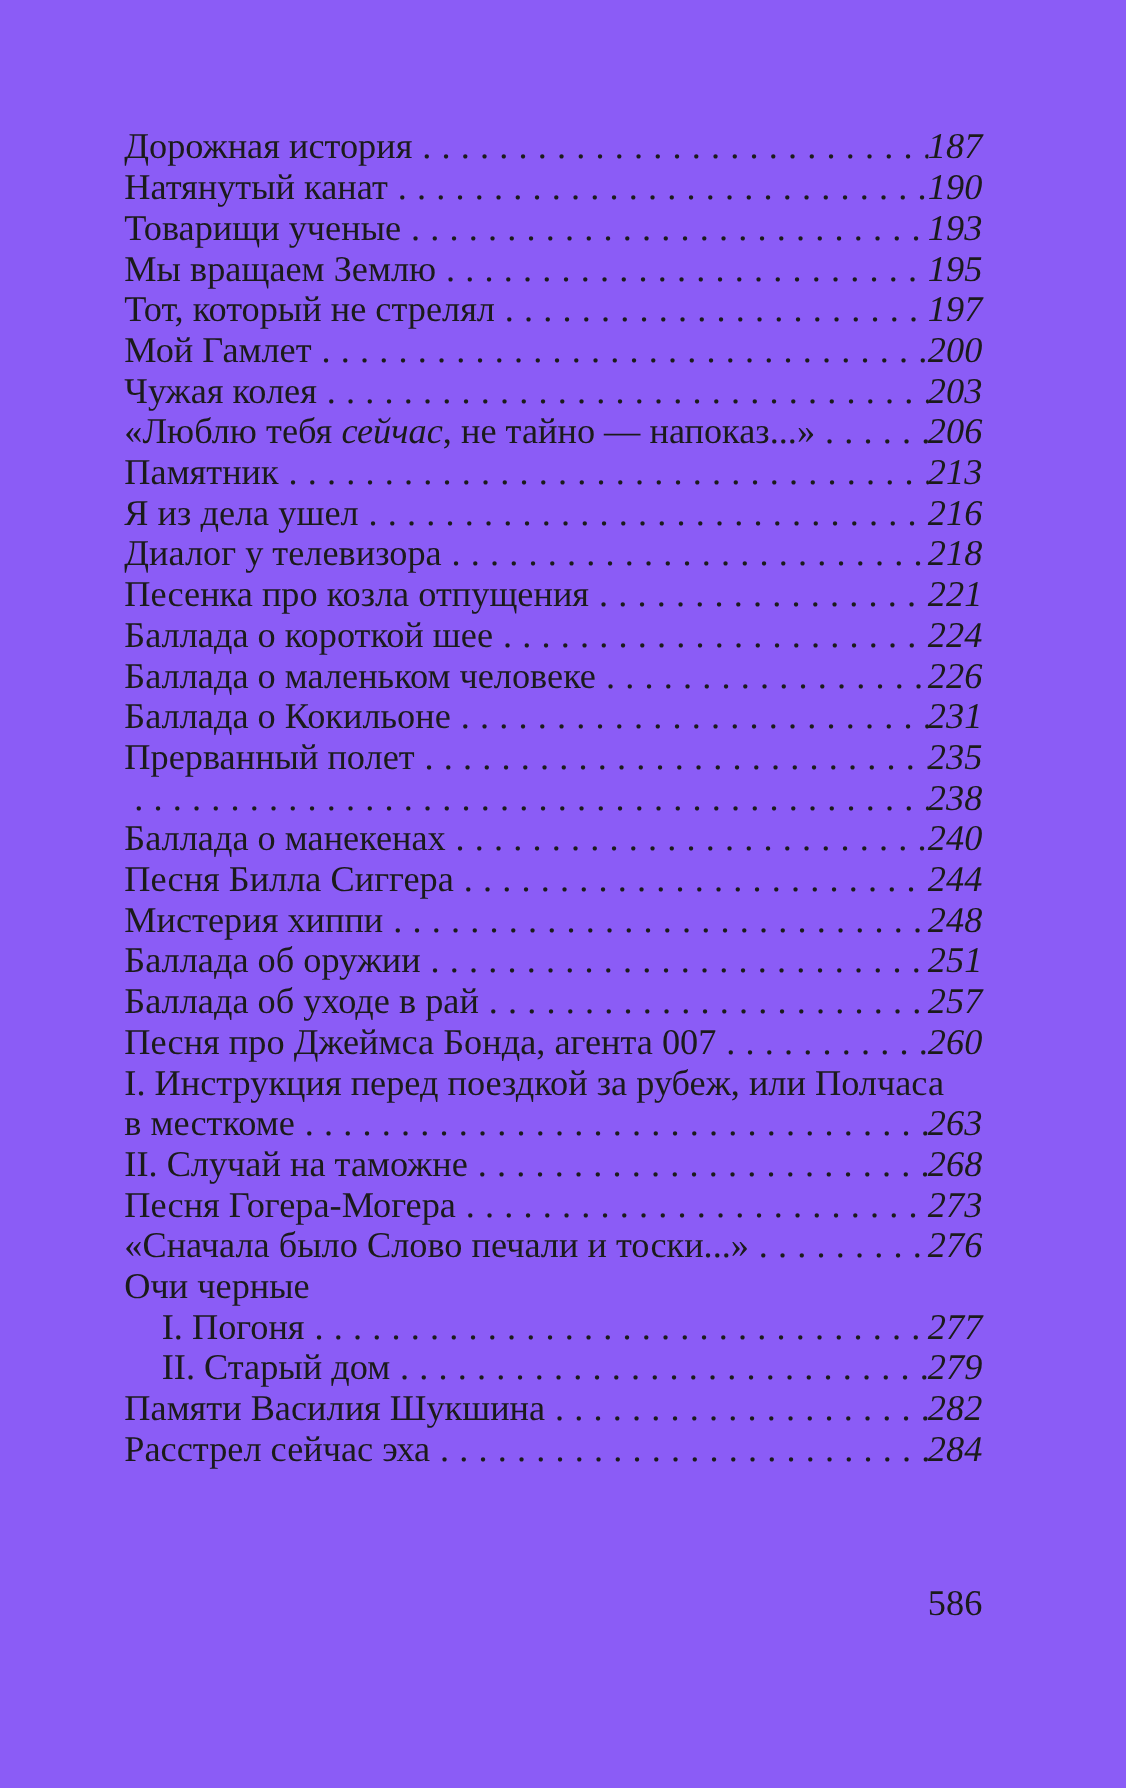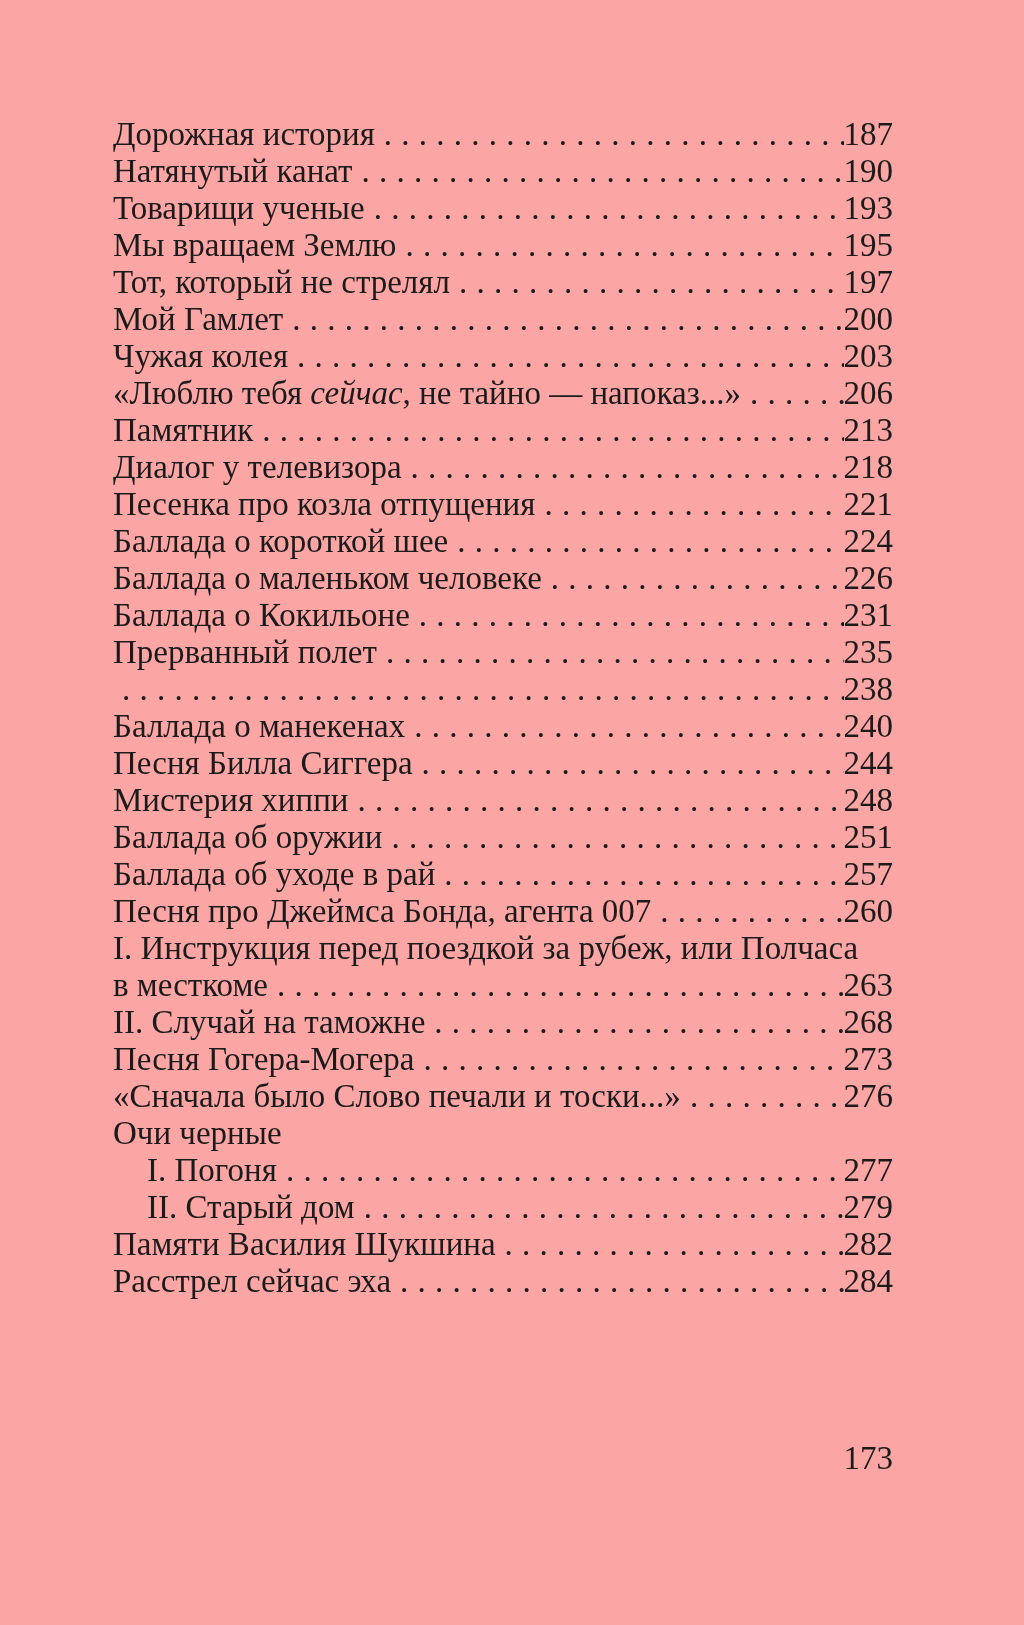--- a/index.html
+++ b/index.html
@@ -11,21 +11,21 @@
     width: 1024px;
     height: 1625px;
     position: relative;
     font-family: "Liberation Serif", serif;
     color: #1b1b1b;
     overflow: hidden;
   }
   .page {
     position: absolute;
     inset: 0;
-    background: #fca5a5;
+    background: #8b5cf6;
   }
   .toc {
     position: absolute;
     left: 113px;
     top: 116px;
     width: 780px;
   }
   .toc-row {
     display: flex;
     align-items: stretch;
@@ -47,20 +47,21 @@
     white-space: nowrap;
     margin-left: 9px;
     letter-spacing: 0.5px;
   }
   .toc-leader::after {
     content: ". . . . . . . . . . . . . . . . . . . . . . . . . . . . . . . . . . . . . . . . . . . . . . . . . . . . . . . . . . . . . . . . . . . . . . . . . . . .";
   }
   .toc-page {
     flex: 0 0 auto;
     white-space: nowrap;
+    font-style: italic;
   }
   .toc-row.indent {
     padding-left: 34px;
   }
   .folio {
     position: absolute;
     left: 113px;
     top: 1440px;
     width: 780px;
     text-align: right;
@@ -112,20 +113,25 @@
     <span class="toc-title"><span>«Люблю тебя </span><i>сейчас</i><span>, не тайно — напоказ...»</span></span>
     <span class="toc-leader" aria-hidden="true"></span>
     <span class="toc-page">206</span>
   </div>
       <div class="toc-row">
     <span class="toc-title">Памятник</span>
     <span class="toc-leader" aria-hidden="true"></span>
     <span class="toc-page">213</span>
   </div>
       <div class="toc-row">
+    <span class="toc-title">Я из дела ушел</span>
+    <span class="toc-leader" aria-hidden="true"></span>
+    <span class="toc-page">216</span>
+  </div>
+      <div class="toc-row">
     <span class="toc-title">Диалог у телевизора</span>
     <span class="toc-leader" aria-hidden="true"></span>
     <span class="toc-page">218</span>
   </div>
       <div class="toc-row">
     <span class="toc-title">Песенка про козла отпущения</span>
     <span class="toc-leader" aria-hidden="true"></span>
     <span class="toc-page">221</span>
   </div>
       <div class="toc-row">
@@ -226,14 +232,14 @@
     <span class="toc-title">Памяти Василия Шукшина</span>
     <span class="toc-leader" aria-hidden="true"></span>
     <span class="toc-page">282</span>
   </div>
       <div class="toc-row">
     <span class="toc-title">Расстрел сейчас эха</span>
     <span class="toc-leader" aria-hidden="true"></span>
     <span class="toc-page">284</span>
   </div>
     </div>
-  <div class="folio">173</div>
+  <div class="folio">586</div>
 </div>
 
 </body></html>

